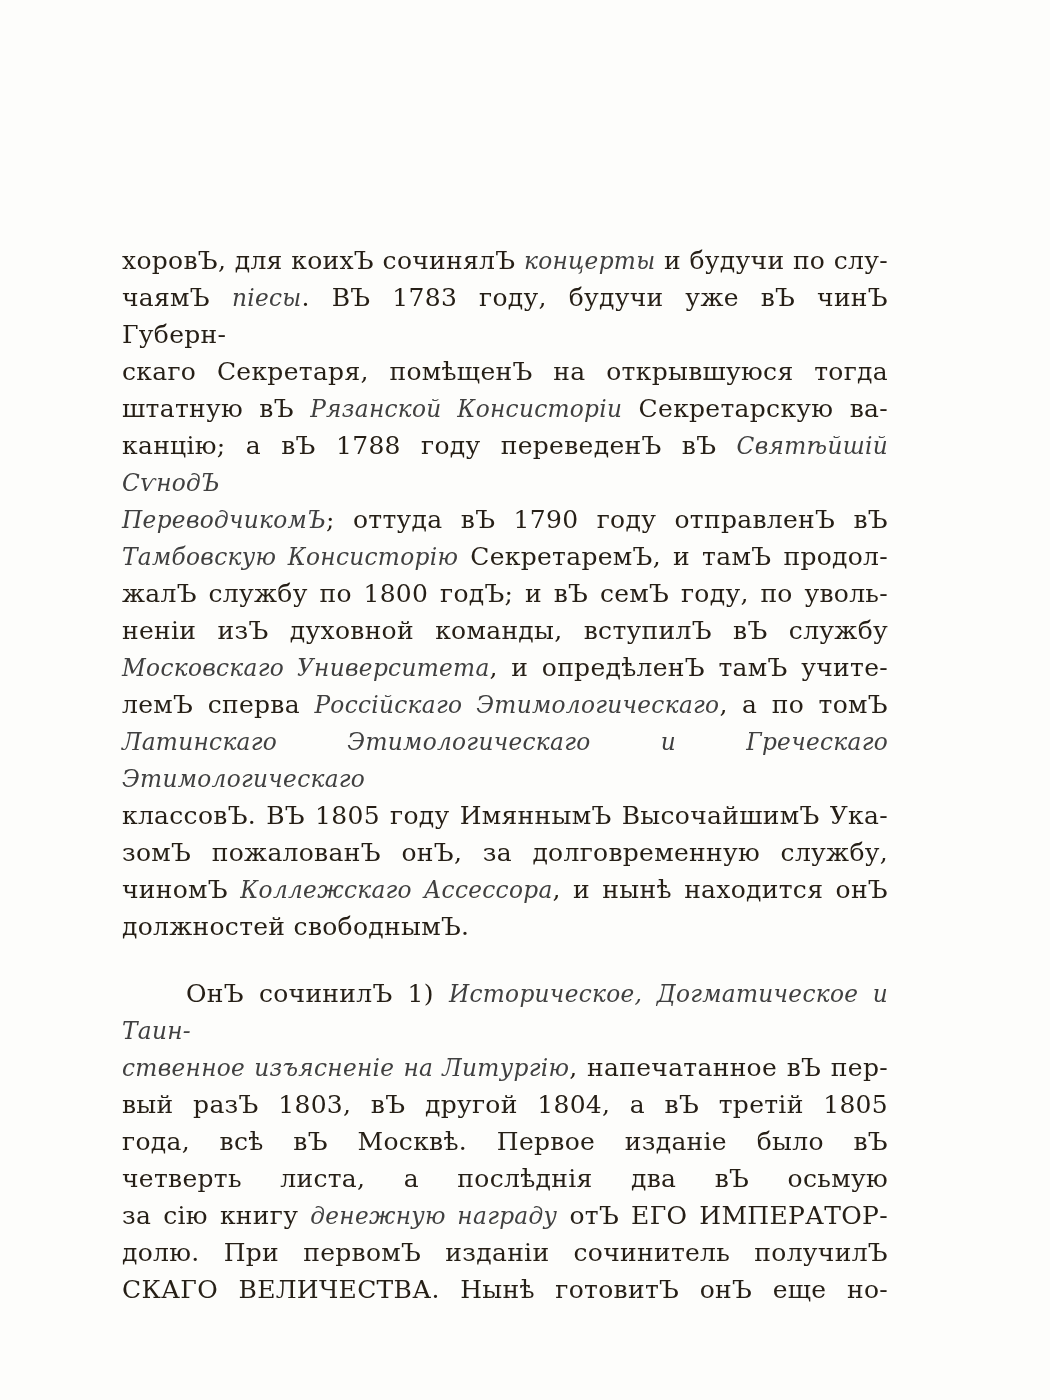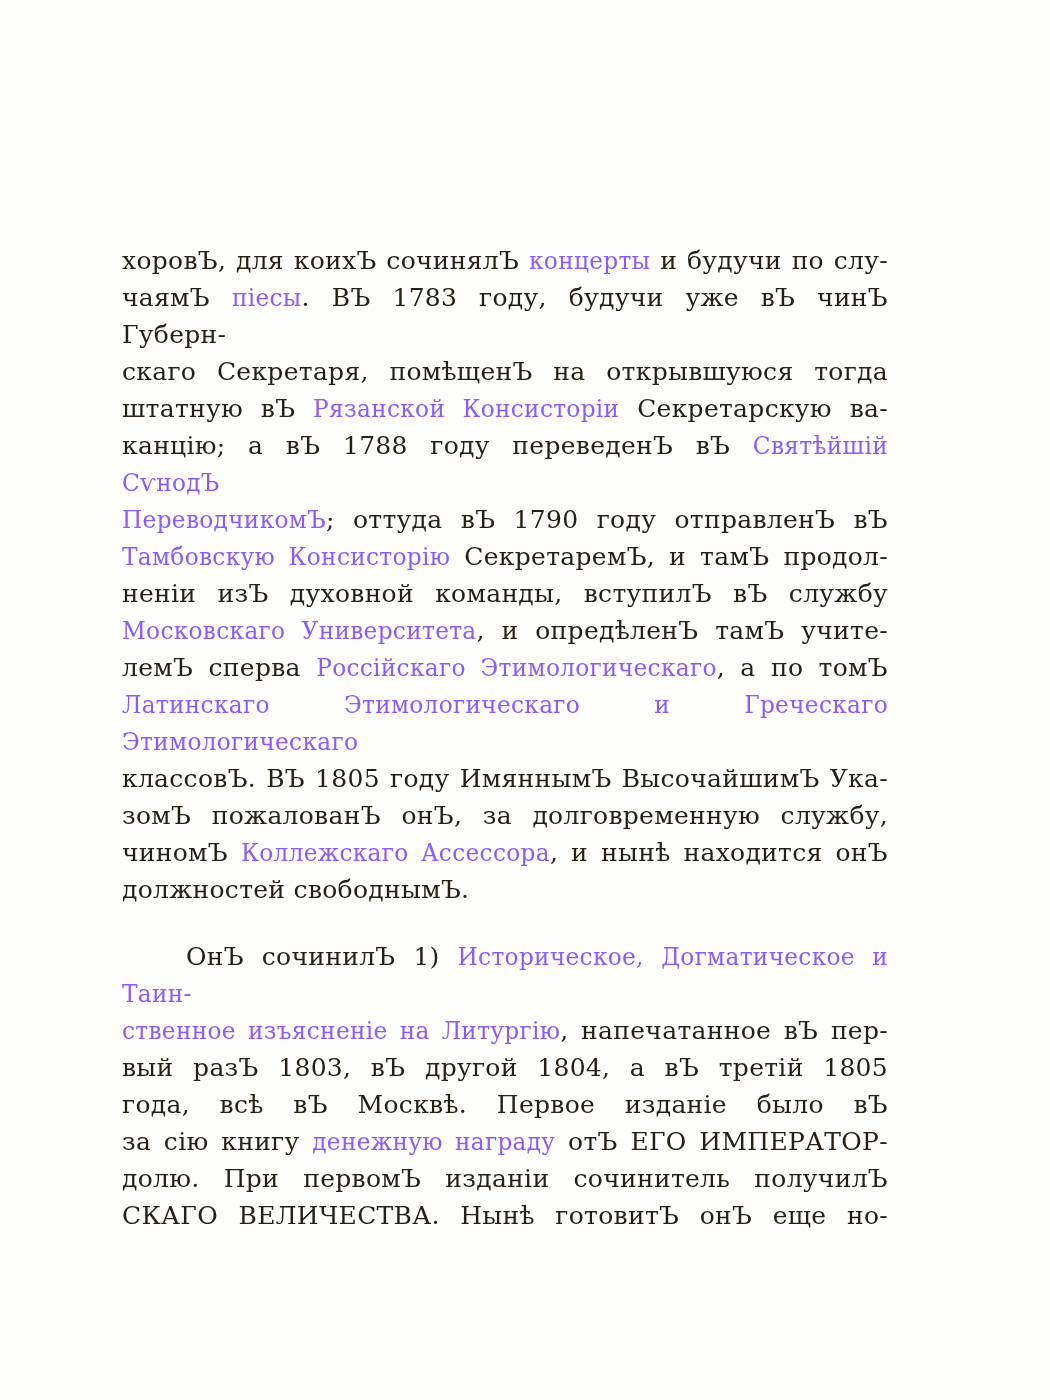--- a/index.html
+++ b/index.html
@@ -35,49 +35,52 @@
     text-align-last: justify;
   }
   .align-left {
     text-align: left;
     text-align-last: left;
   }
   .seg {
     
   }
   .seg.italic {
+    font-style: italic;
     font-size: 0.93em;
-    color: #8b5cf6;
+    color: #404040;
   }
 </style>
 </head>
 <body>
 
 <div class="page">
   <div class="textblock">
       <div class="paragraph">
         <div class="line align-justify"><span class="seg">хоровЪ, для коихЪ сочинялЪ </span><span class="seg italic">концерты</span><span class="seg"> и будучи по слу-</span></div>
         <div class="line align-justify"><span class="seg">чаямЪ </span><span class="seg italic">піесы</span><span class="seg">. ВЪ 1783 году, будучи уже вЪ чинЪ Губерн-</span></div>
         <div class="line align-justify"><span class="seg">скаго Секретаря, помѣщенЪ на открывшуюся тогда</span></div>
         <div class="line align-justify"><span class="seg">штатную вЪ </span><span class="seg italic">Рязанской Консисторіи</span><span class="seg"> Секретарскую ва-</span></div>
         <div class="line align-justify"><span class="seg">канцію; а вЪ 1788 году переведенЪ вЪ </span><span class="seg italic">Святѣйшій СѵнодЪ</span></div>
         <div class="line align-justify"><span class="seg italic">ПереводчикомЪ</span><span class="seg">; оттуда вЪ 1790 году отправленЪ вЪ</span></div>
         <div class="line align-justify"><span class="seg italic">Тамбовскую Консисторію</span><span class="seg"> СекретаремЪ, и тамЪ продол-</span></div>
+        <div class="line align-justify"><span class="seg">жалЪ службу по 1800 годЪ; и вЪ семЪ году, по уволь-</span></div>
         <div class="line align-justify"><span class="seg">неніи изЪ духовной команды, вступилЪ вЪ службу</span></div>
         <div class="line align-justify"><span class="seg italic">Московскаго Университета</span><span class="seg">, и опредѣленЪ тамЪ учите-</span></div>
         <div class="line align-justify"><span class="seg">лемЪ сперва </span><span class="seg italic">Россійскаго Этимологическаго</span><span class="seg">, а по томЪ</span></div>
         <div class="line align-justify"><span class="seg italic">Латинскаго Этимологическаго и Греческаго Этимологическаго</span></div>
         <div class="line align-justify"><span class="seg">классовЪ. ВЪ 1805 году ИмяннымЪ ВысочайшимЪ Ука-</span></div>
         <div class="line align-justify"><span class="seg">зомЪ пожалованЪ онЪ, за долговременную службу,</span></div>
         <div class="line align-justify"><span class="seg">чиномЪ </span><span class="seg italic">Коллежскаго Ассессора</span><span class="seg">, и нынѣ находится онЪ</span></div>
         <div class="line align-left"><span class="seg">должностей свободнымЪ.</span></div>
       </div>
       <div class="paragraph" style="margin-top: 30px;">
         <div class="line align-justify" style="text-indent: 64px;"><span class="seg">ОнЪ сочинилЪ 1) </span><span class="seg italic">Историческое, Догматическое и Таин-</span></div>
         <div class="line align-justify"><span class="seg italic">ственное изъясненіе на Литургію</span><span class="seg">, напечатанное вЪ пер-</span></div>
         <div class="line align-justify"><span class="seg">вый разЪ 1803, вЪ другой 1804, а вЪ третій 1805</span></div>
         <div class="line align-justify"><span class="seg">года, всѣ вЪ Москвѣ. Первое изданіе было вЪ</span></div>
+        <div class="line align-justify"><span class="seg">четверть листа, а послѣднія два вЪ осьмую</span></div>
         <div class="line align-justify"><span class="seg">за сію книгу </span><span class="seg italic">денежную награду</span><span class="seg"> отЪ ЕГО ИМПЕРАТОР-</span></div>
         <div class="line align-justify"><span class="seg">долю. При первомЪ изданіи сочинитель получилЪ</span></div>
         <div class="line align-justify"><span class="seg">СКАГО ВЕЛИЧЕСТВА. Нынѣ готовитЪ онЪ еще но-</span></div>
       </div>
     </div>
 </div>
 
 </body></html>

